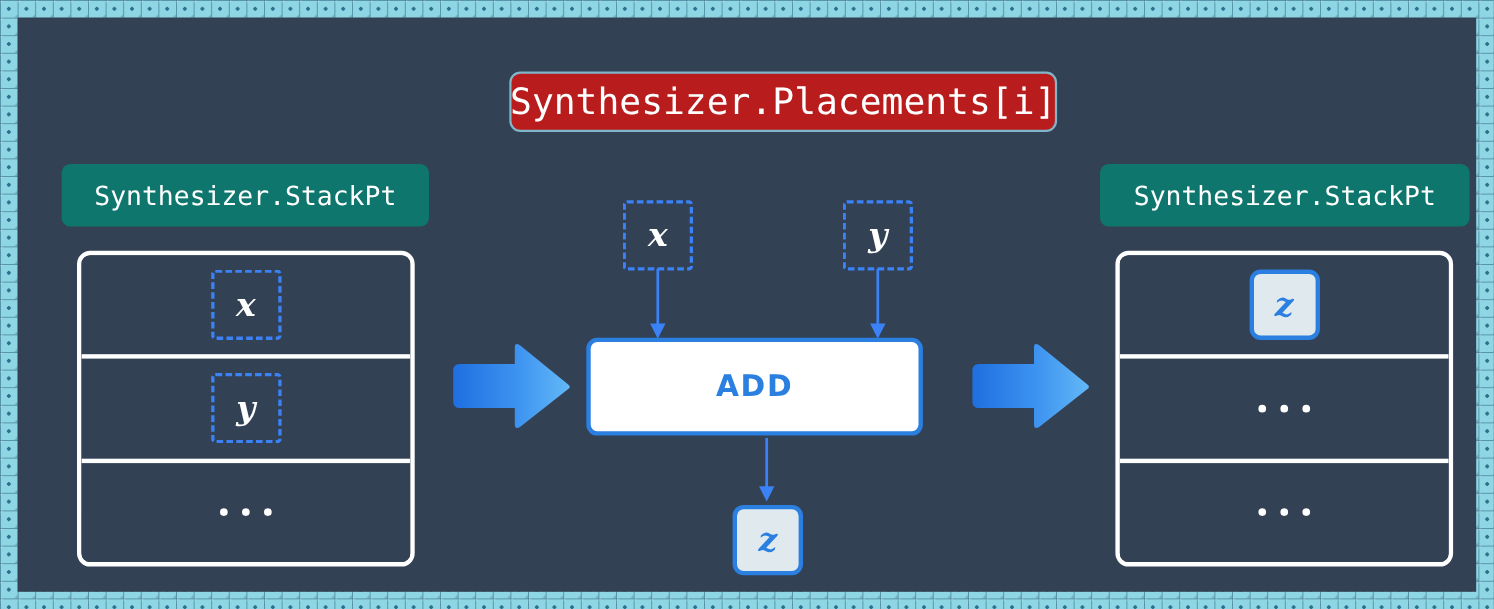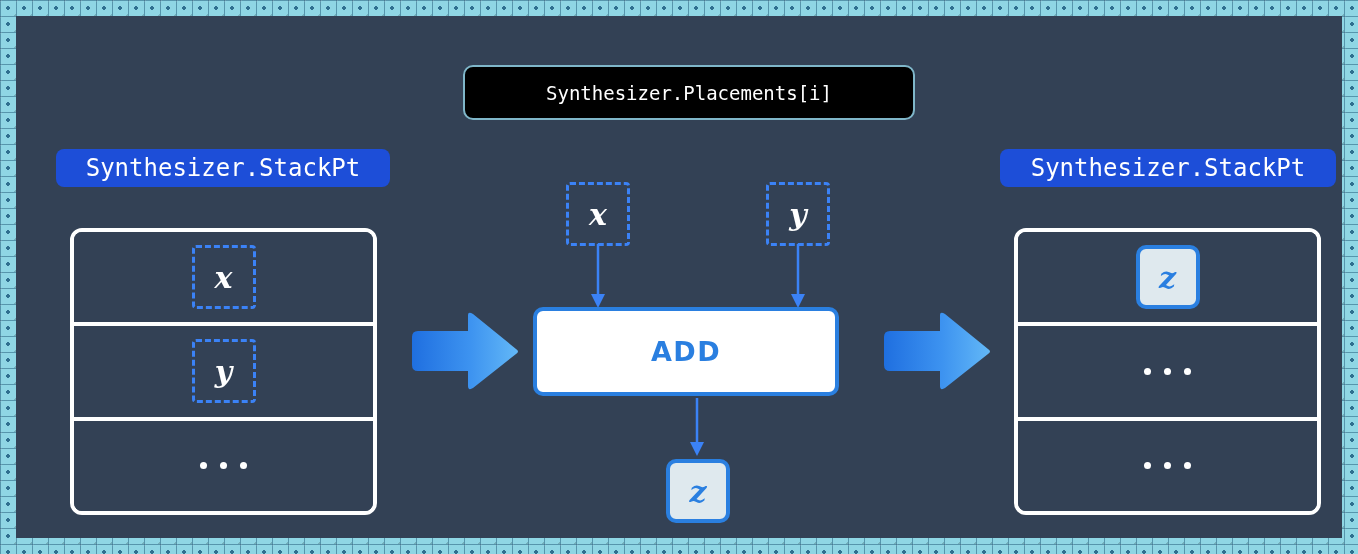--- a/index.html
+++ b/index.html
@@ -46,40 +46,40 @@
     width: 1326px;
     height: 522px;
     background: #334155;
   }
 
   
   .title-pill {
     position: absolute;
     left: 447px;
     top: 49px;
-    width: 452px;
+    width: 498px;
     height: 55px;
-    background: #000000;
+    background: #b91c1c;
     border: 2px solid #7fb6c9;
     border-radius: 10px;
     display: flex;
     align-items: center;
     justify-content: center;
     color: #ffffff;
     font-family: "DejaVu Sans Mono", monospace;
-    font-size: 19px;
+    font-size: 33px;
     letter-spacing: 0px;
     white-space: nowrap;
   }
 
   
   .stack-label {
     position: absolute;
-    height: 38px;
-    background: #1d4ed8;
+    height: 57px;
+    background: #0f766e;
     border-radius: 8px;
     display: flex;
     align-items: center;
     justify-content: center;
     color: #ffffff;
     font-family: "DejaVu Sans Mono", monospace;
     font-size: 24px;
     white-space: nowrap;
     padding: 0 16px;
   }

